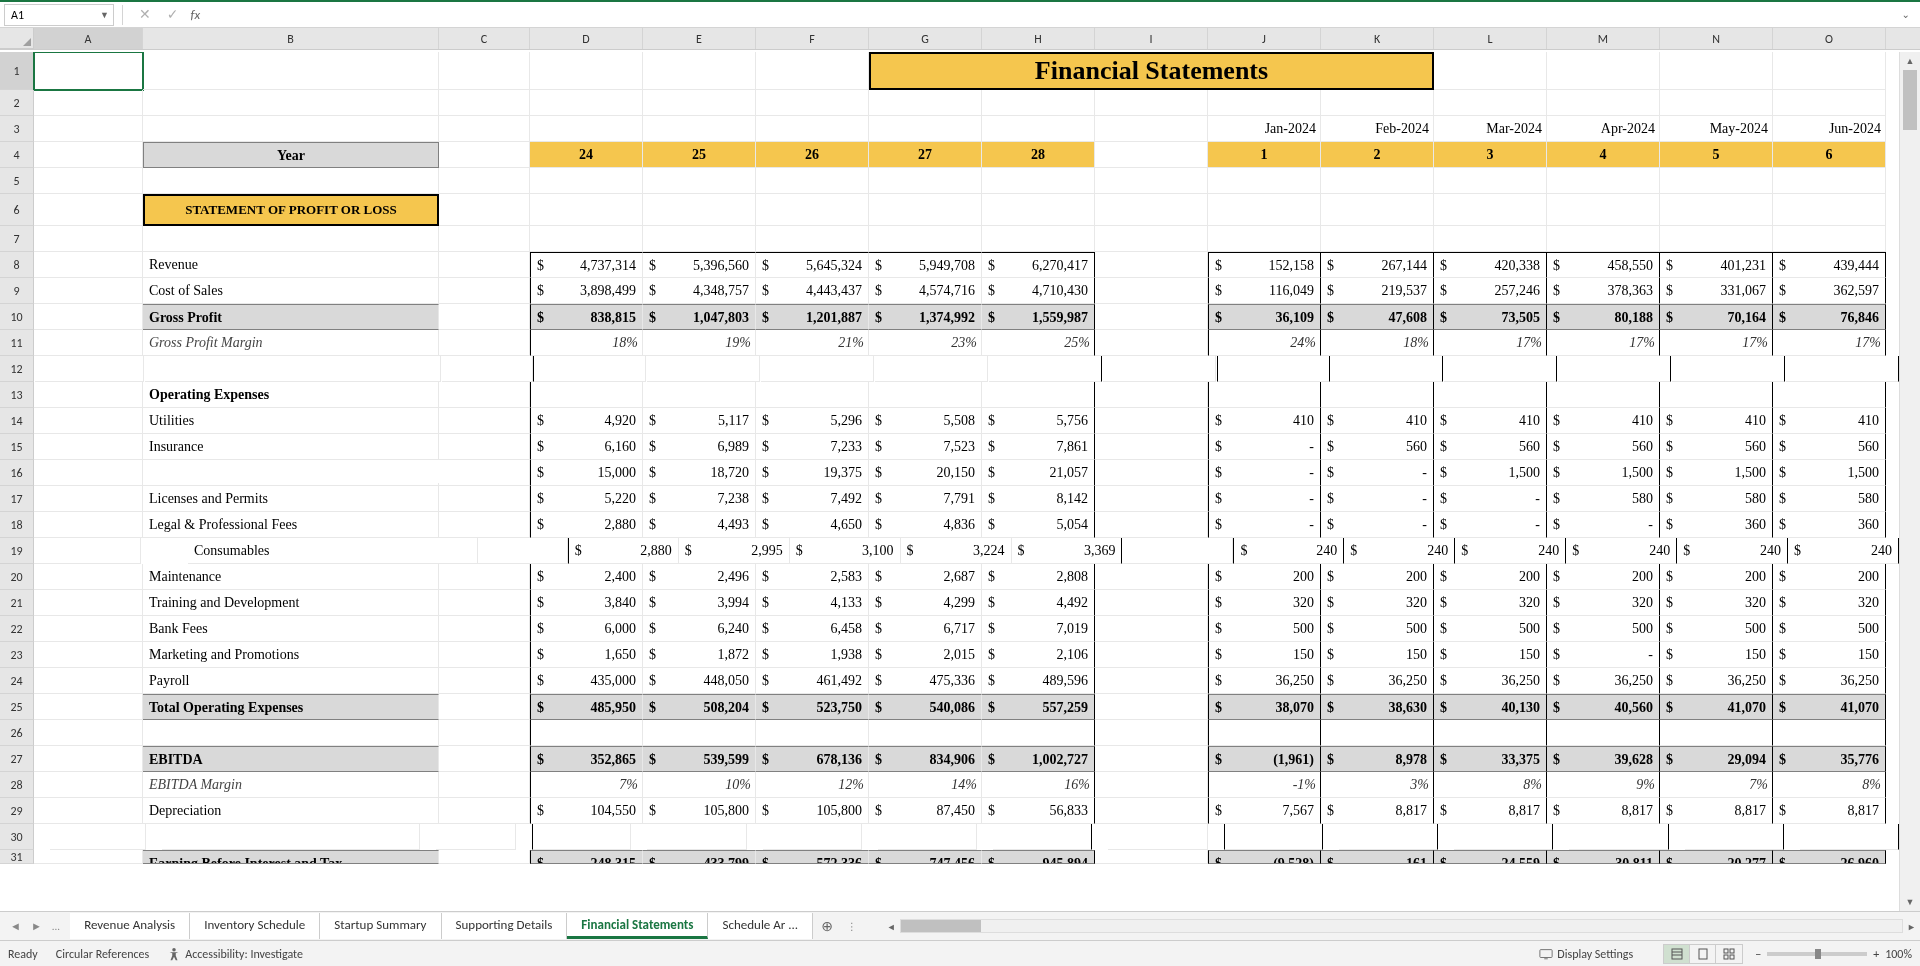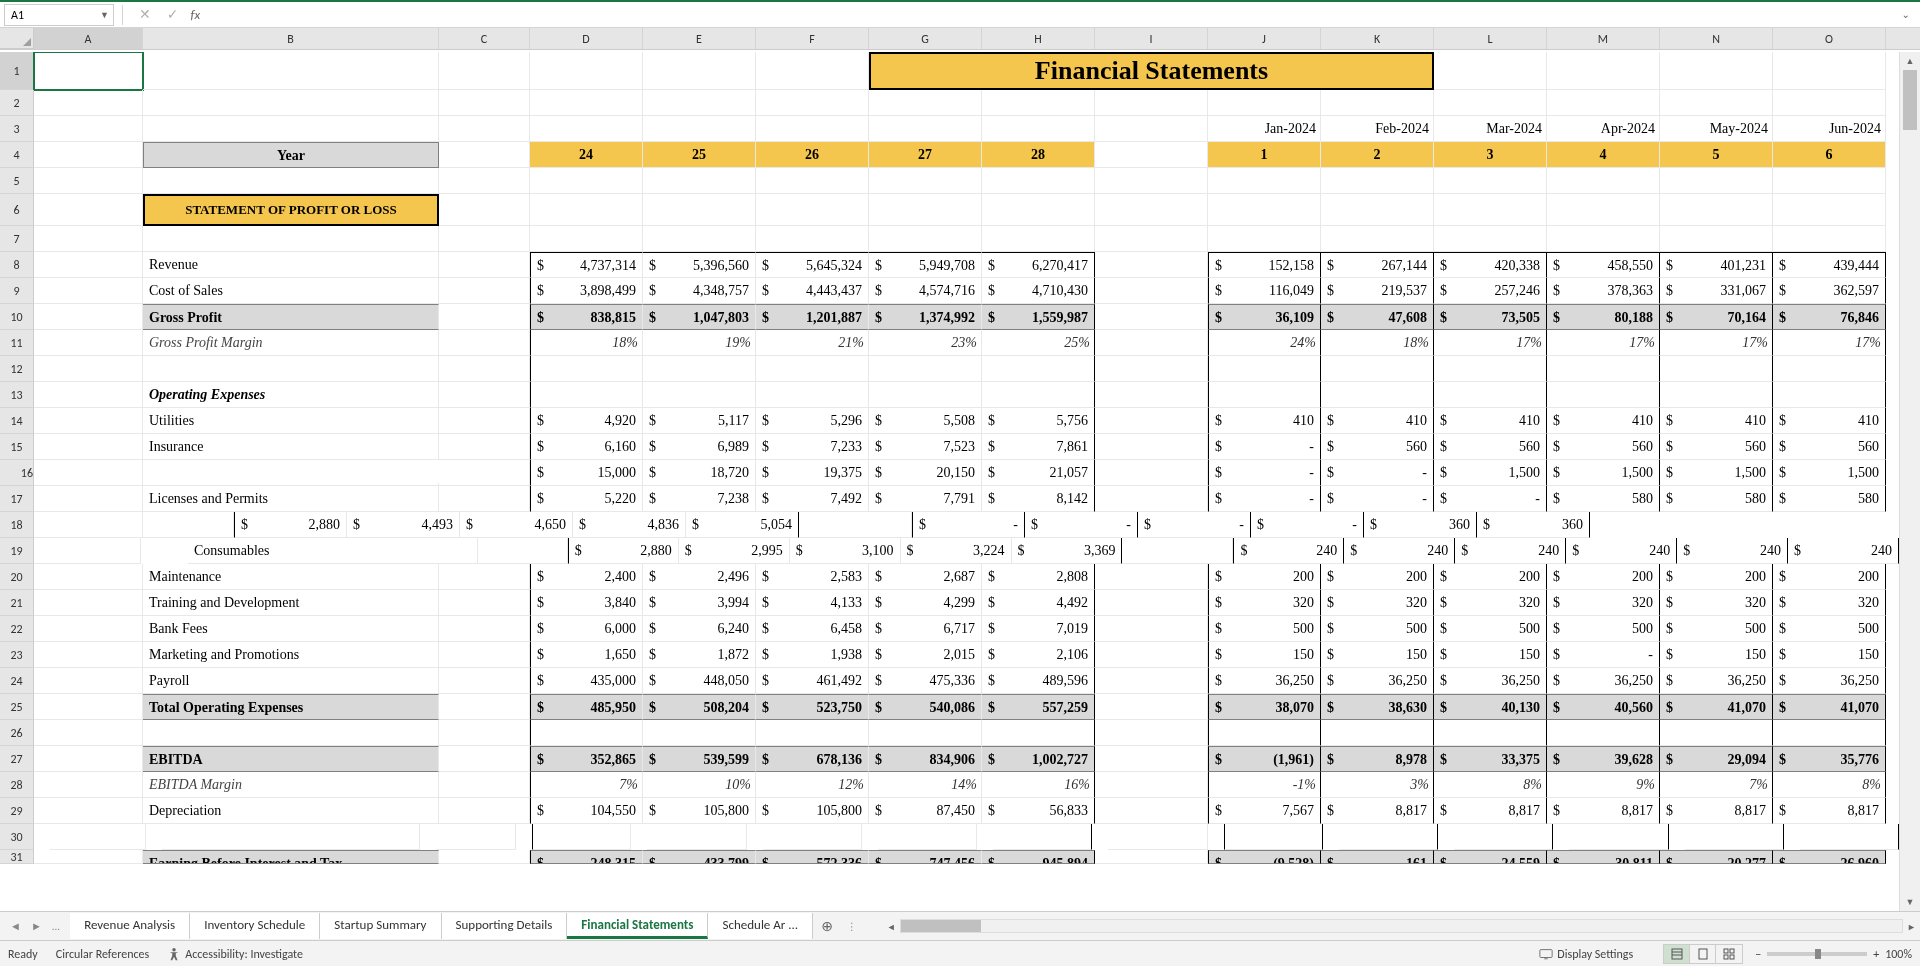--- a/index.html
+++ b/index.html
@@ -535,42 +535,42 @@
         <div class="cell italic-pct" style="width: 113px;">23%</div>
         <div class="cell italic-pct" style="width: 113px; border-right: 1px solid rgb(0, 0, 0);">25%</div>
         <div class="cell " style="width: 113px;"></div>
         <div class="cell italic-pct" style="width: 113px; border-left: 1px solid rgb(0, 0, 0); border-right: 1px solid rgb(0, 0, 0);">24%</div>
         <div class="cell italic-pct" style="width: 113px; border-right: 1px solid rgb(0, 0, 0);">18%</div>
         <div class="cell italic-pct" style="width: 113px; border-right: 1px solid rgb(0, 0, 0);">17%</div>
         <div class="cell italic-pct" style="width: 113px; border-right: 1px solid rgb(0, 0, 0);">17%</div>
         <div class="cell italic-pct" style="width: 113px; border-right: 1px solid rgb(0, 0, 0);">17%</div>
         <div class="cell italic-pct" style="width: 113px; border-right: 1px solid rgb(0, 0, 0);">17%</div>
       </div>
-      <div class="row" style="height: 26px;">
+      <div class="row" style="height: 26px; justify-content: space-between;">
         <div class="row-header" style="line-height: 26px;">12</div>
         <div class="cell " style="width: 109px;"></div>
         <div class="cell row-label" style="width: 296px;"></div>
         <div class="cell " style="width: 91px;"></div>
         <div class="cell " style="width: 113px; border-left: 1px solid rgb(0, 0, 0);"></div>
         <div class="cell " style="width: 113px;"></div>
         <div class="cell " style="width: 113px;"></div>
         <div class="cell " style="width: 113px;"></div>
         <div class="cell " style="width: 113px; border-right: 1px solid rgb(0, 0, 0);"></div>
         <div class="cell " style="width: 113px;"></div>
         <div class="cell " style="width: 113px; border-left: 1px solid rgb(0, 0, 0); border-right: 1px solid rgb(0, 0, 0);"></div>
         <div class="cell " style="width: 113px; border-right: 1px solid rgb(0, 0, 0);"></div>
         <div class="cell " style="width: 113px; border-right: 1px solid rgb(0, 0, 0);"></div>
         <div class="cell " style="width: 113px; border-right: 1px solid rgb(0, 0, 0);"></div>
         <div class="cell " style="width: 113px; border-right: 1px solid rgb(0, 0, 0);"></div>
         <div class="cell " style="width: 113px; border-right: 1px solid rgb(0, 0, 0);"></div>
       </div>
       <div class="row" style="height: 26px;">
         <div class="row-header" style="line-height: 26px;">13</div>
         <div class="cell " style="width: 109px;"></div>
-        <div class="cell row-label row-label-bold" style="width: 296px; font-style: italic;">Operating Expenses</div>
+        <div class="cell row-label row-label-bold" style="width: 296px;">Operating Expenses</div>
         <div class="cell " style="width: 91px;"></div>
         <div class="cell " style="width: 113px; border-left: 1px solid rgb(0, 0, 0);"></div>
         <div class="cell " style="width: 113px;"></div>
         <div class="cell " style="width: 113px;"></div>
         <div class="cell " style="width: 113px;"></div>
         <div class="cell " style="width: 113px; border-right: 1px solid rgb(0, 0, 0);"></div>
         <div class="cell " style="width: 113px;"></div>
         <div class="cell " style="width: 113px; border-left: 1px solid rgb(0, 0, 0); border-right: 1px solid rgb(0, 0, 0);"></div>
         <div class="cell " style="width: 113px; border-right: 1px solid rgb(0, 0, 0);"></div>
         <div class="cell " style="width: 113px; border-right: 1px solid rgb(0, 0, 0);"></div>
@@ -674,21 +674,21 @@
         <div class="cell dollar " style="width: 113px; border-right: 1px solid rgb(0, 0, 0);">
           <span class="sym">$</span>
           <span class="val">560</span>
         </div>
         <div class="cell dollar " style="width: 113px; border-right: 1px solid rgb(0, 0, 0);">
           <span class="sym">$</span>
           <span class="val">560</span>
         </div>
       </div>
       <div class="row" style="height: 26px;">
-        <div class="row-header" style="line-height: 26px; text-align: right;">16</div>
+        <div class="row-header" style="line-height: 26px;">16</div>
         <div class="cell " style="width: 109px;"></div>
         <div class="cell row-label" style="width: 296px; margin-top: 23px;">Monthly Rent</div>
         <div class="cell " style="width: 91px;"></div>
         <div class="cell dollar " style="width: 113px; border-left: 1px solid rgb(0, 0, 0);">
           <span class="sym">$</span>
           <span class="val">15,000</span>
         </div>
         <div class="cell dollar " style="width: 113px;">
           <span class="sym">$</span>
           <span class="val">18,720</span>
@@ -778,20 +778,21 @@
           <span class="val">580</span>
         </div>
         <div class="cell dollar " style="width: 113px; border-right: 1px solid rgb(0, 0, 0);">
           <span class="sym">$</span>
           <span class="val">580</span>
         </div>
       </div>
       <div class="row" style="height: 26px;">
         <div class="row-header" style="line-height: 26px;">18</div>
         <div class="cell " style="width: 109px;"></div>
+        <div class="cell row-label" style="width: 296px;">Legal &amp; Professional Fees</div>
         <div class="cell " style="width: 91px;"></div>
         <div class="cell dollar " style="width: 113px; border-left: 1px solid rgb(0, 0, 0);">
           <span class="sym">$</span>
           <span class="val">2,880</span>
         </div>
         <div class="cell dollar " style="width: 113px;">
           <span class="sym">$</span>
           <span class="val">4,493</span>
         </div>
         <div class="cell dollar " style="width: 113px;">

